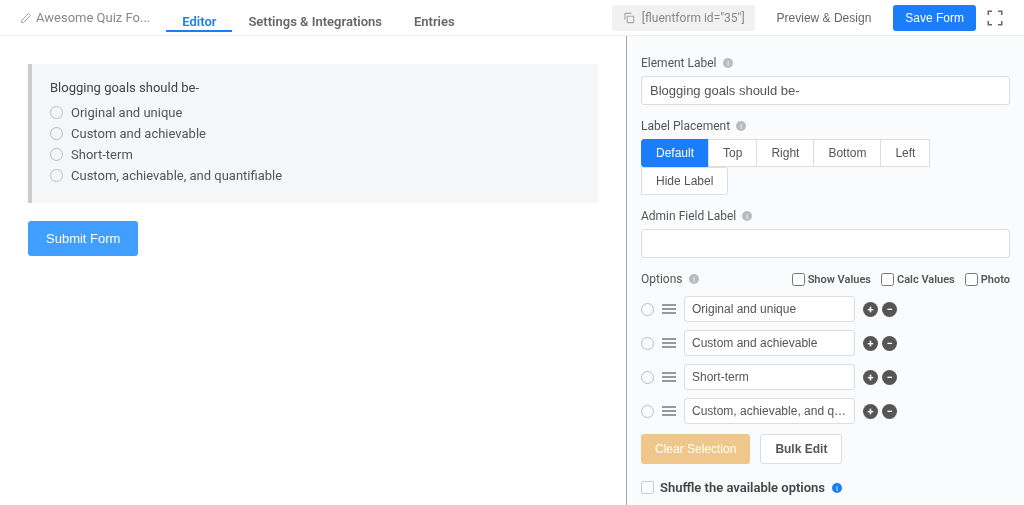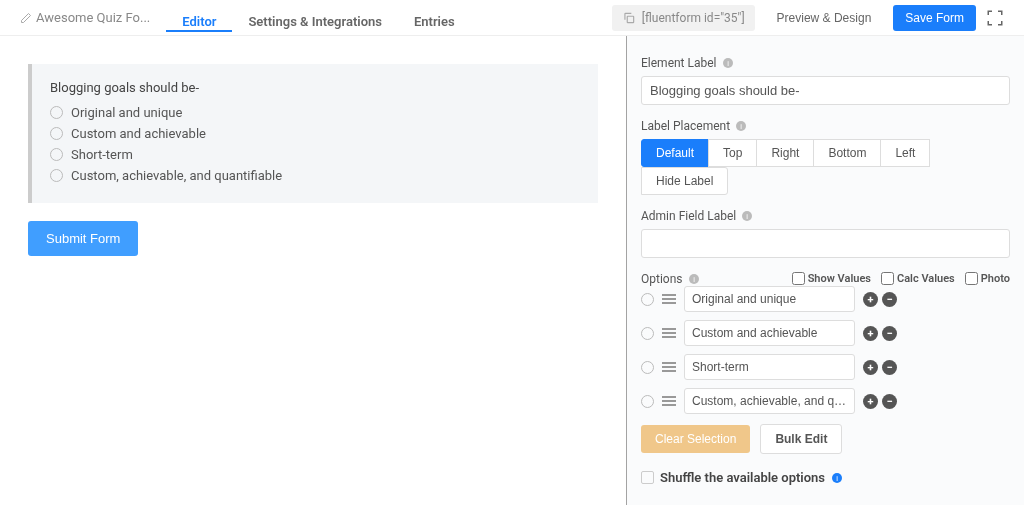--- a/index.html
+++ b/index.html
@@ -27,33 +27,33 @@
 .sidebar { width: 398px; background: #fafbfc; border-left: 1px solid #a3a3a3; padding: 20px 14px 0 14px; overflow: hidden; display: flex; flex-direction: column; }
 .field-group { margin-bottom: 14px; }
 .field-label { color: #555; font-size: 12px; margin-bottom: 6px; display: flex; align-items: center; gap: 5px; }
 .info-icon { width: 12px; height: 12px; fill: #bbb; }
 .text-input { width: 100%; padding: 6px 8px; border: 1px solid #ddd; border-radius: 3px; font-size: 13px; color: #555; background: #fff; }
 .button-group { display: flex; gap: 0; flex-wrap: wrap; }
 .button-group .bg-btn { padding: 6px 14px; border: 1px solid #ddd; background: #fff; color: #555; font-size: 12px; cursor: pointer; margin-right: -1px; }
 .button-group .bg-btn:first-child { border-radius: 3px 0 0 3px; }
 .button-group .bg-btn:last-child { border-radius: 0 3px 3px 0; }
 .button-group .bg-btn.active { background: #1a7efb; color: #fff; border-color: #1a7efb; }
-.options-header { display: flex; align-items: flex-start; justify-content: space-between; }
+.options-header { display: flex; align-items: center; justify-content: space-between; margin-bottom: 10px; }
 .options-checks { display: flex; gap: 10px; font-size: 11px; color: #555; }
 .options-checks label { display: flex; align-items: center; gap: 3px; white-space: nowrap; }
 .options-checks input { margin: 0; }
 .options-checks strong { font-weight: 600; }
 .option-row { display: flex; align-items: center; gap: 8px; margin-bottom: 8px; }
 .option-radio { width: 13px; height: 13px; border: 1px solid #bbb; border-radius: 50%; flex-shrink: 0; }
 .option-drag { display: flex; flex-direction: column; gap: 2px; cursor: move; flex-shrink: 0; }
 .option-drag span { width: 14px; height: 2px; background: #999; display: block; }
 .option-input { flex: 0 0 125px; padding: 5px 7px; border: 1px solid #ddd; border-radius: 3px; font-size: 12px; color: #555; text-overflow: ellipsis; white-space: nowrap; overflow: hidden; }
 .option-actions { display: flex; gap: 4px; align-items: center; }
 .circle-btn { width: 15px; height: 15px; border-radius: 50%; background: #555; color: #fff; display: flex; align-items: center; justify-content: center; font-size: 11px; cursor: pointer; line-height: 1; font-weight: bold; }
-.action-row { display: flex; gap: 10px; margin-top: 10px; margin-bottom: 16px; align-items: center; }
+.action-row { display: flex; gap: 10px; margin-top: 10px; margin-bottom: 16px; }
 .btn-clear { background: #f0c78a; color: #fff; border: none; padding: 7px 14px; border-radius: 3px; font-size: 12px; cursor: pointer; }
 .btn-bulk { background: #fff; color: #555; border: 1px solid #ddd; padding: 7px 14px; border-radius: 3px; font-size: 12px; cursor: pointer; font-weight: bold; }
 .shuffle-row { display: flex; align-items: center; gap: 6px; font-size: 13px; color: #444; margin-bottom: 14px; }
 .shuffle-row strong { font-weight: 600; }
 .shuffle-checkbox { width: 13px; height: 13px; border: 1px solid #ccc; border-radius: 2px; }
 .info-blue { fill: #1a7efb; }
 </style>
 </head>
 <body>
 

